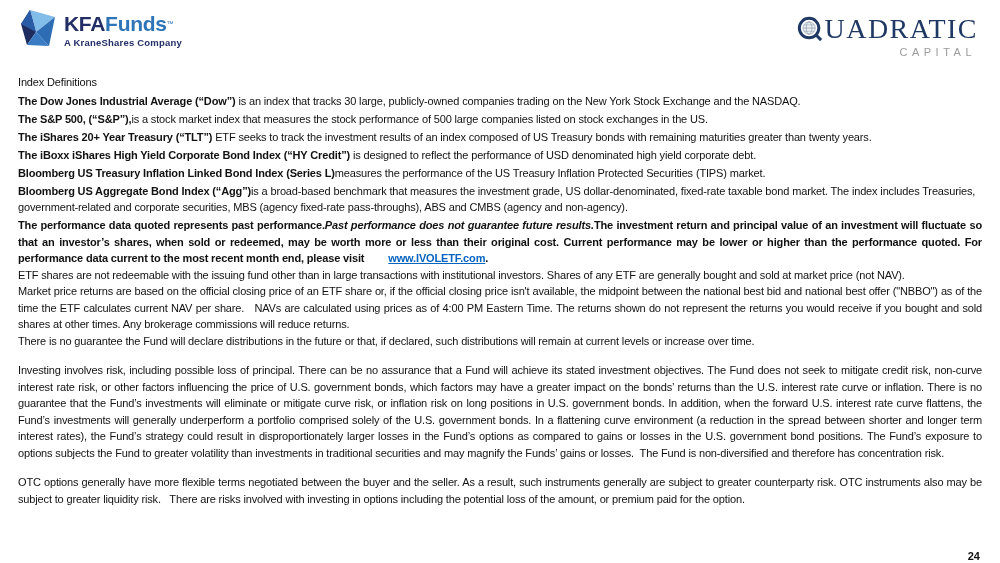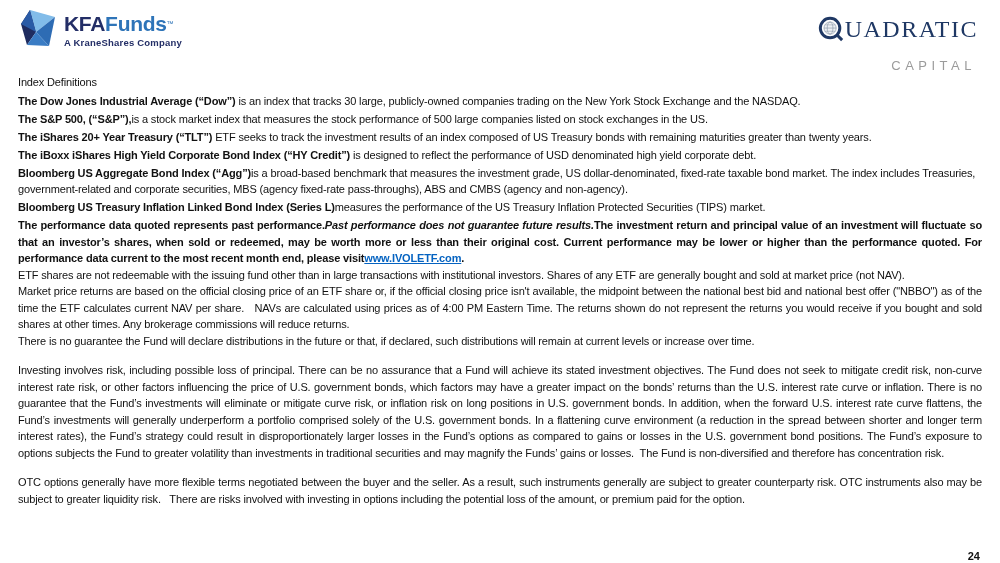--- a/index.html
+++ b/index.html
@@ -22,40 +22,40 @@
   .kfa-k { color:#232e66; }
   .kfa-f { color:#2e74b8; }
   .kfa-tm { color:#2e74b8; font-size:7px; vertical-align:top; font-weight:normal; }
   .kfa-tag { color:#232e66; font-size:9.5px; font-weight:bold; letter-spacing:0.2px; margin-top:3px; }
 
   .quad-logo { position:absolute; top:16px; right:22px; width:150px; }
   .quad-row { display:flex; align-items:center; justify-content:flex-end; }
   .quad-qmark { width:26px; height:26px; margin-right:1px; flex:0 0 auto; }
   .quad-text {
     font-family:"Liberation Serif", serif;
-    color:#1f3864; font-size:24px; line-height:22px; letter-spacing:1.5px;
+    color:#1f3864; font-size:28px; line-height:22px; letter-spacing:1.5px;
   }
   .quad-capital {
-    text-align:right; color:#9b9b9b; font-size:13px; letter-spacing:4.5px;
-    margin-top:16px; padding-right:2px; font-family:"Liberation Sans", sans-serif;
+    text-align:right; color:#9b9b9b; font-size:11px; letter-spacing:4.5px;
+    margin-top:4px; padding-right:2px; font-family:"Liberation Sans", sans-serif;
   }
 
   
   .content {
     position:absolute; top:74px; left:18px; width:964px;
     font-size:11px; line-height:16.5px; letter-spacing:-0.15px;
   }
   .sec-title { margin-bottom:2px; }
   .def { margin-bottom:1.5px; }
   .def b { letter-spacing:-0.15px; }
   .para { text-align:justify; }
   .gap-top { margin-top:13px; }
   .bold { font-weight:bold; }
   .bi { font-weight:bold; font-style:italic; }
-  a.link { color:#0563c1; text-decoration:underline; font-weight:bold; cursor:pointer; }
+  a.link { color:#0563c1; text-decoration:underline; font-weight:bold; cursor:pointer;padding-left:24px; }
 
   .page-number {
     position:absolute; right:20px; bottom:1px;
     font-size:11px; font-weight:bold; color:#111;
   }
 </style>
 </head>
 <body>
 
 <div class="page">
@@ -93,22 +93,22 @@
   </div>
 
   <div class="content">
 
     <p class="sec-title">Index Definitions</p>
 
     <p class="def"><b>The Dow Jones Industrial Average (“Dow”)</b><span> is an index that tracks 30 large, publicly-owned companies trading on the New York Stock Exchange and the NASDAQ.</span></p>
     <p class="def"><b>The S&amp;P 500, (“S&amp;P”),</b><span>is a stock market index that measures the stock performance of 500 large companies listed on stock exchanges in the US.</span></p>
     <p class="def"><b>The iShares 20+ Year Treasury (“TLT”)</b><span> ETF seeks to track the investment results of an index composed of US Treasury bonds with remaining maturities greater than twenty years.</span></p>
     <p class="def"><b>The iBoxx iShares High Yield Corporate Bond Index (“HY Credit”)</b><span> is designed to reflect the performance of USD denominated high yield corporate debt.</span></p>
+    <p class="def"><b>Bloomberg US Treasury Inflation Linked Bond Index (Series L)</b><span>measures the performance of the US Treasury Inflation Protected Securities (TIPS) market.</span></p>
     <p class="def"><b>Bloomberg US Aggregate Bond Index (“Agg”)</b><span>is a broad-based benchmark that measures the investment grade, US dollar-denominated, fixed-rate taxable bond market. The index includes Treasuries, government-related and corporate securities, MBS (agency fixed-rate pass-throughs), ABS and CMBS (agency and non-agency).</span></p>
-    <p class="def"><b>Bloomberg US Treasury Inflation Linked Bond Index (Series L)</b><span>measures the performance of the US Treasury Inflation Protected Securities (TIPS) market.</span></p>
 
 
     <p class="para"><span class="bold">The performance data quoted represents past performance.</span><span class="bi">Past performance does not guarantee future results.</span><span class="bold">The investment return and principal value of an investment will fluctuate so that an investor’s shares, when sold or redeemed, may be worth more or less than their original cost. Current performance may be lower or higher than the performance quoted. For performance data current to the most recent month end, please visit</span><a class="link" href="#">www.IVOLETF.com</a><span class="bold">.</span></p>
 
     <p class="para">ETF shares are not redeemable with the issuing fund other than in large transactions with institutional investors. Shares of any ETF are generally bought and sold at market price (not NAV).</p>
     <p class="para">Market price returns are based on the official closing price of an ETF share or, if the official closing price isn't available, the midpoint between the national best bid and national best offer ("NBBO") as of the time the ETF calculates current NAV per share.&nbsp;&nbsp; NAVs are calculated using prices as of 4:00 PM Eastern Time. The returns shown do not represent the returns you would receive if you bought and sold shares at other times. Any brokerage commissions will reduce returns.</p>
     <p class="para">There is no guarantee the Fund will declare distributions in the future or that, if declared, such distributions will remain at current levels or increase over time.</p>
 
     <p class="para gap-top">Investing involves risk, including possible loss of principal. There can be no assurance that a Fund will achieve its stated investment objectives. The Fund does not seek to mitigate credit risk, non-curve interest rate risk, or other factors influencing the price of U.S. government bonds, which factors may have a greater impact on the bonds’ returns than the U.S. interest rate curve or inflation. There is no guarantee that the Fund’s investments will eliminate or mitigate curve risk, or inflation risk on long positions in U.S. government bonds. In addition, when the forward U.S. interest rate curve flattens, the Fund’s investments will generally underperform a portfolio comprised solely of the U.S. government bonds. In a flattening curve environment (a reduction in the spread between shorter and longer term interest rates), the Fund’s strategy could result in disproportionately larger losses in the Fund’s options as compared to gains or losses in the U.S. government bond positions. The Fund’s exposure to options subjects the Fund to greater volatility than investments in traditional securities and may magnify the Funds’ gains or losses.&nbsp; The Fund is non-diversified and therefore has concentration risk.</p>
 

